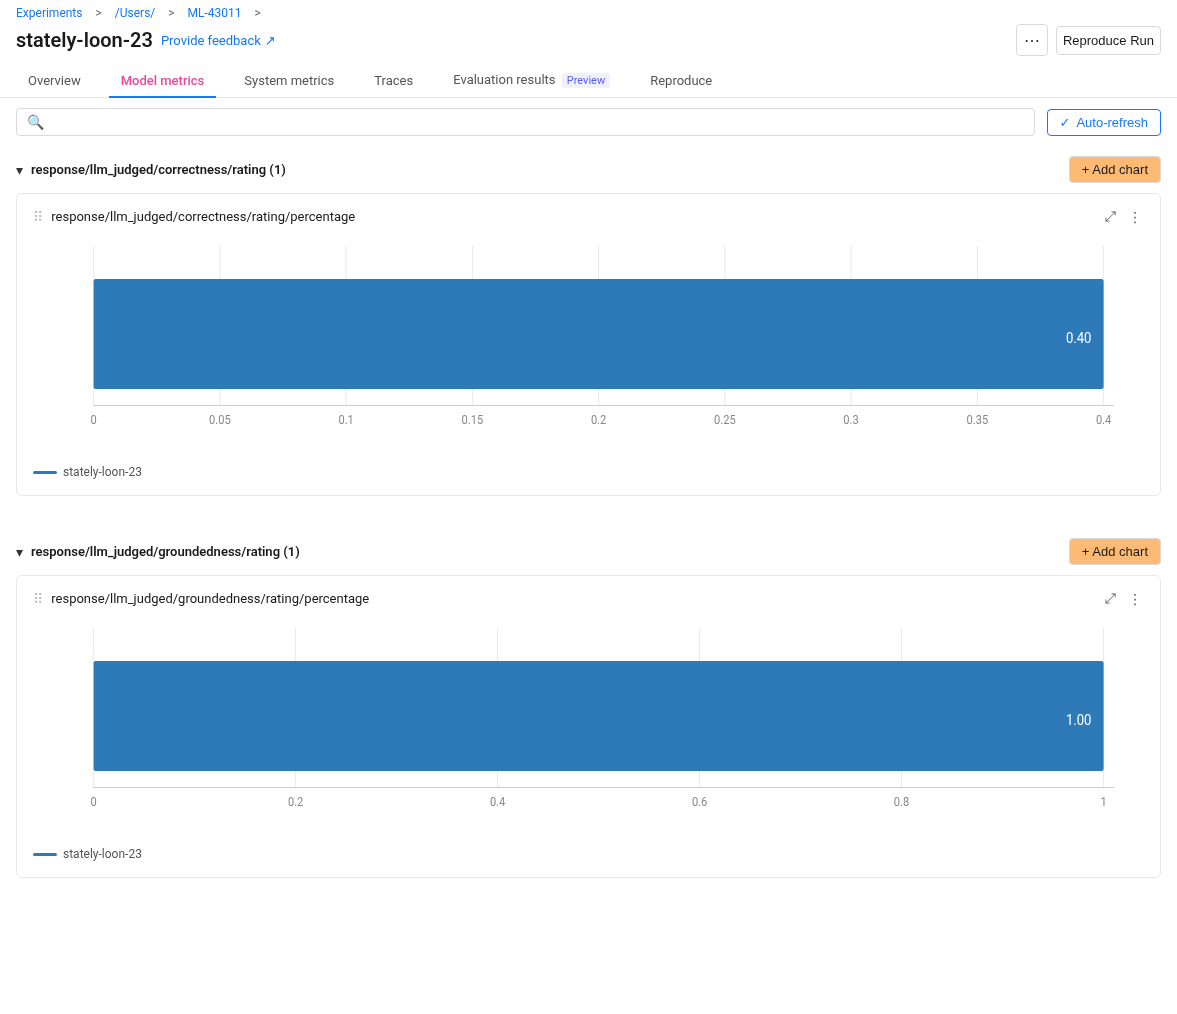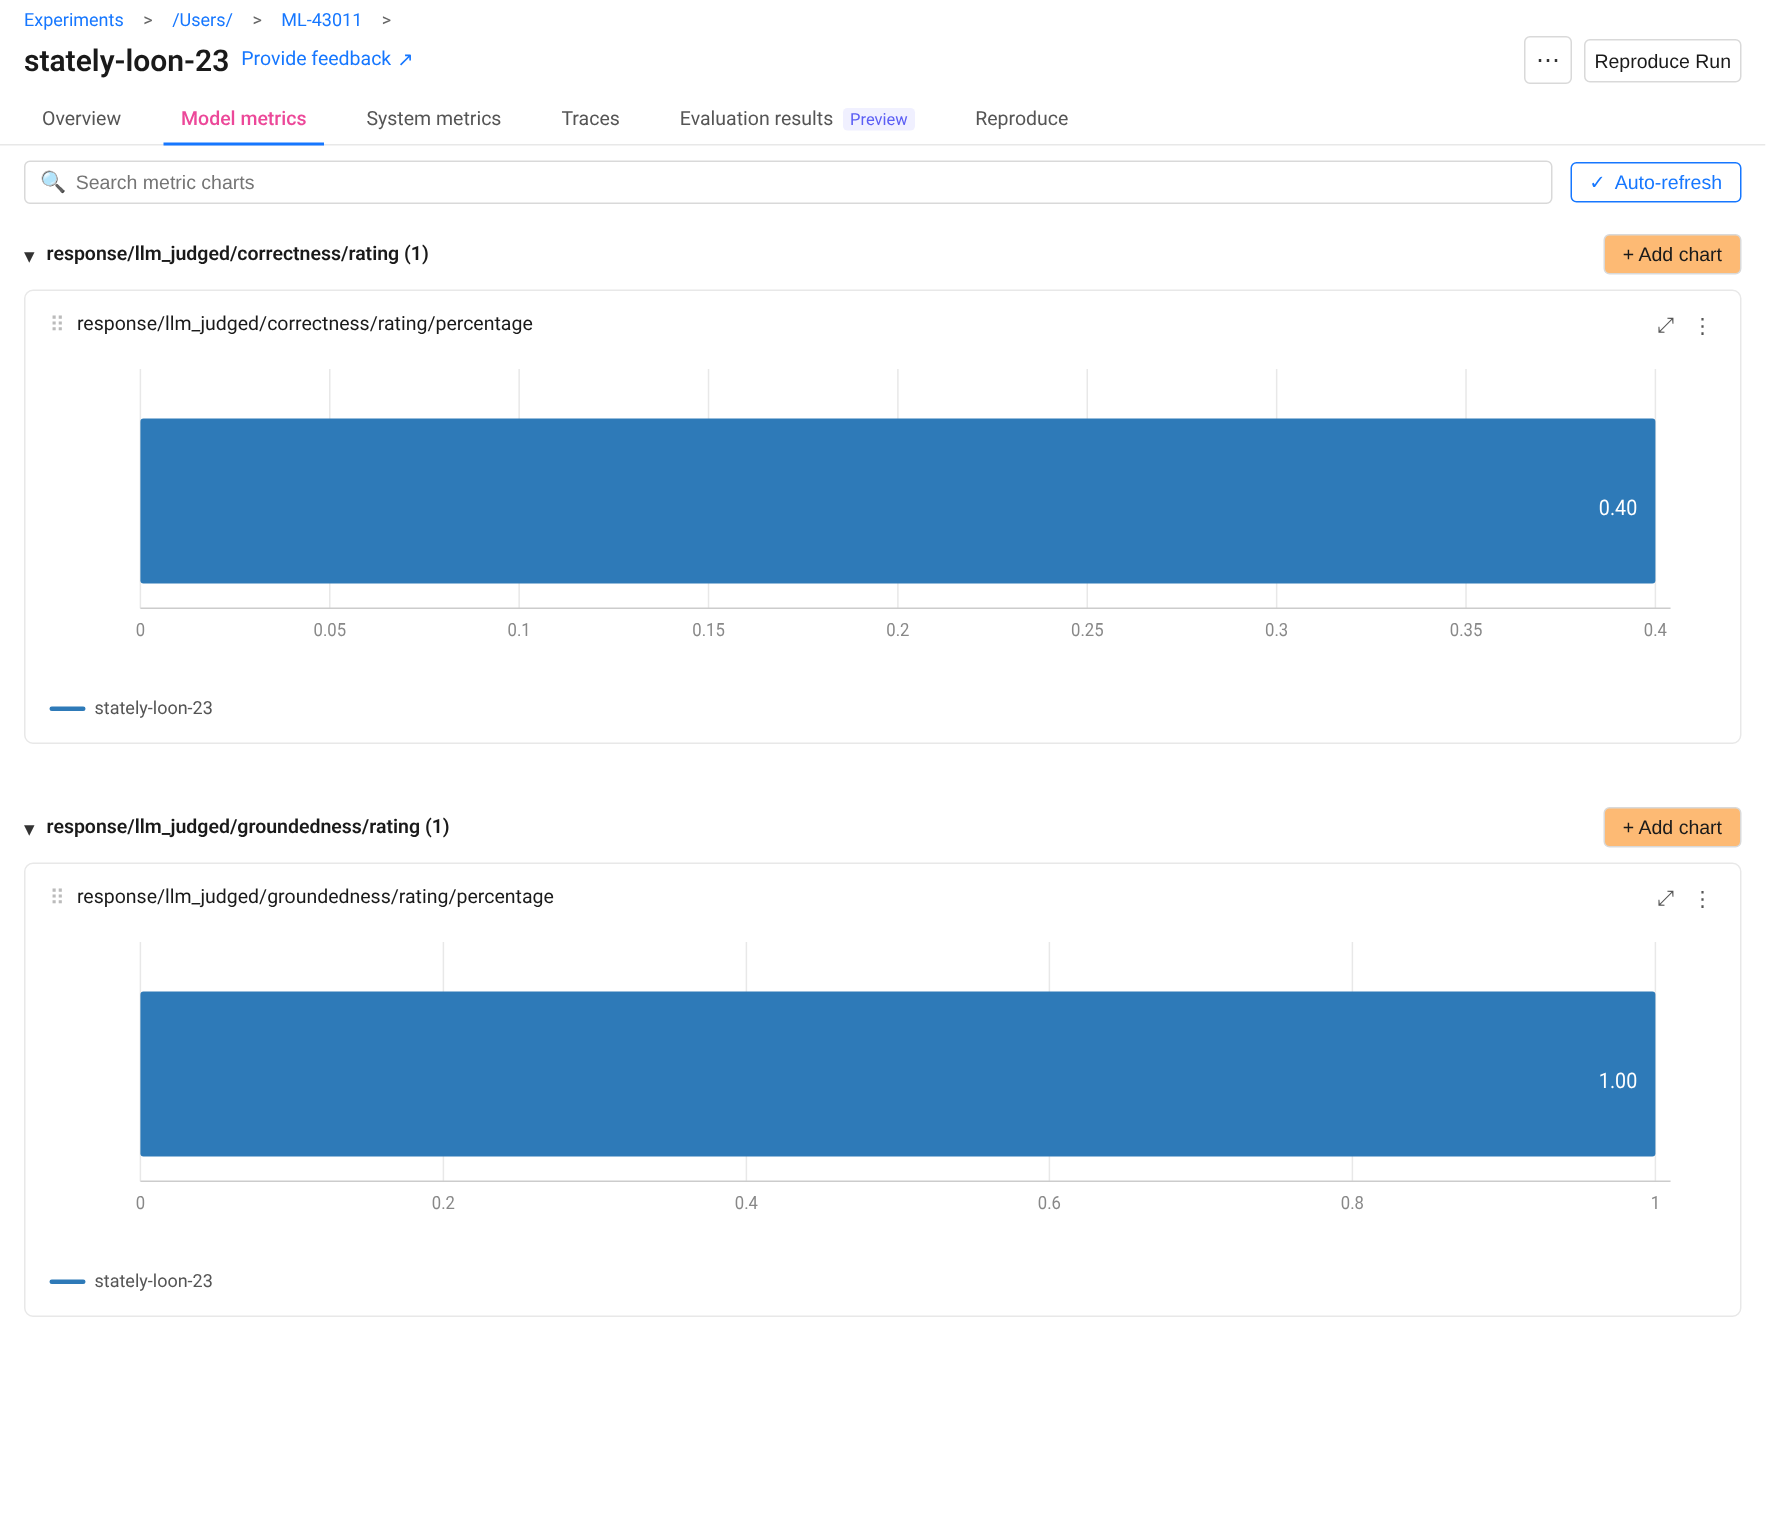--- a/index.html
+++ b/index.html
@@ -160,21 +160,20 @@
   <div class="tab">
     Evaluation results
     <span class="tab-preview-badge">Preview</span>
   </div>
   <div class="tab">Reproduce</div>
 </div>
 
 <div class="toolbar">
   <div class="search-wrap">
     <span class="search-icon">🔍</span>
-    <input type="text" placeholder="Search metric charts" style="">
   </div>
   <button class="auto-refresh-btn">
     <span class="check-icon">✓</span>
     <span>Auto-refresh</span>
   </button>
 </div>
 
 <div class="section">
   <div class="section-header">
     <div class="section-title-wrap">

